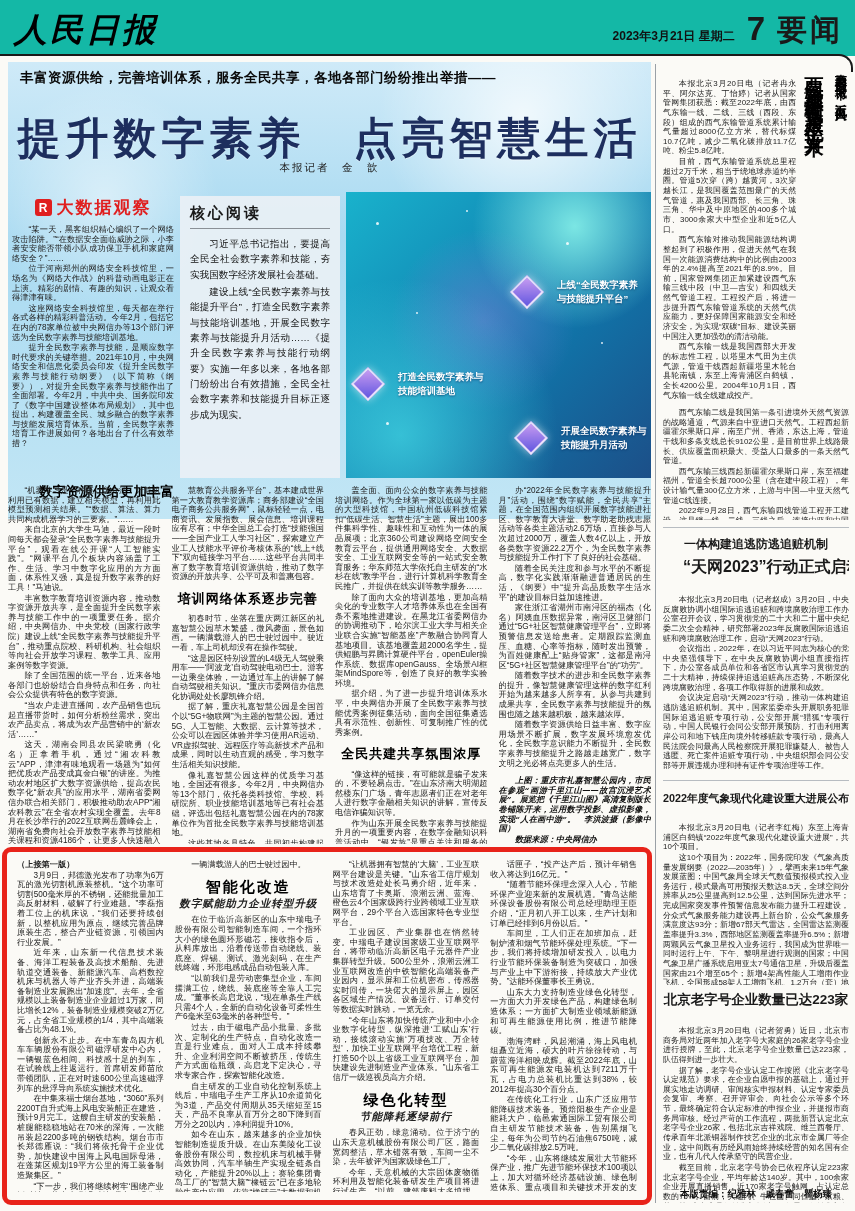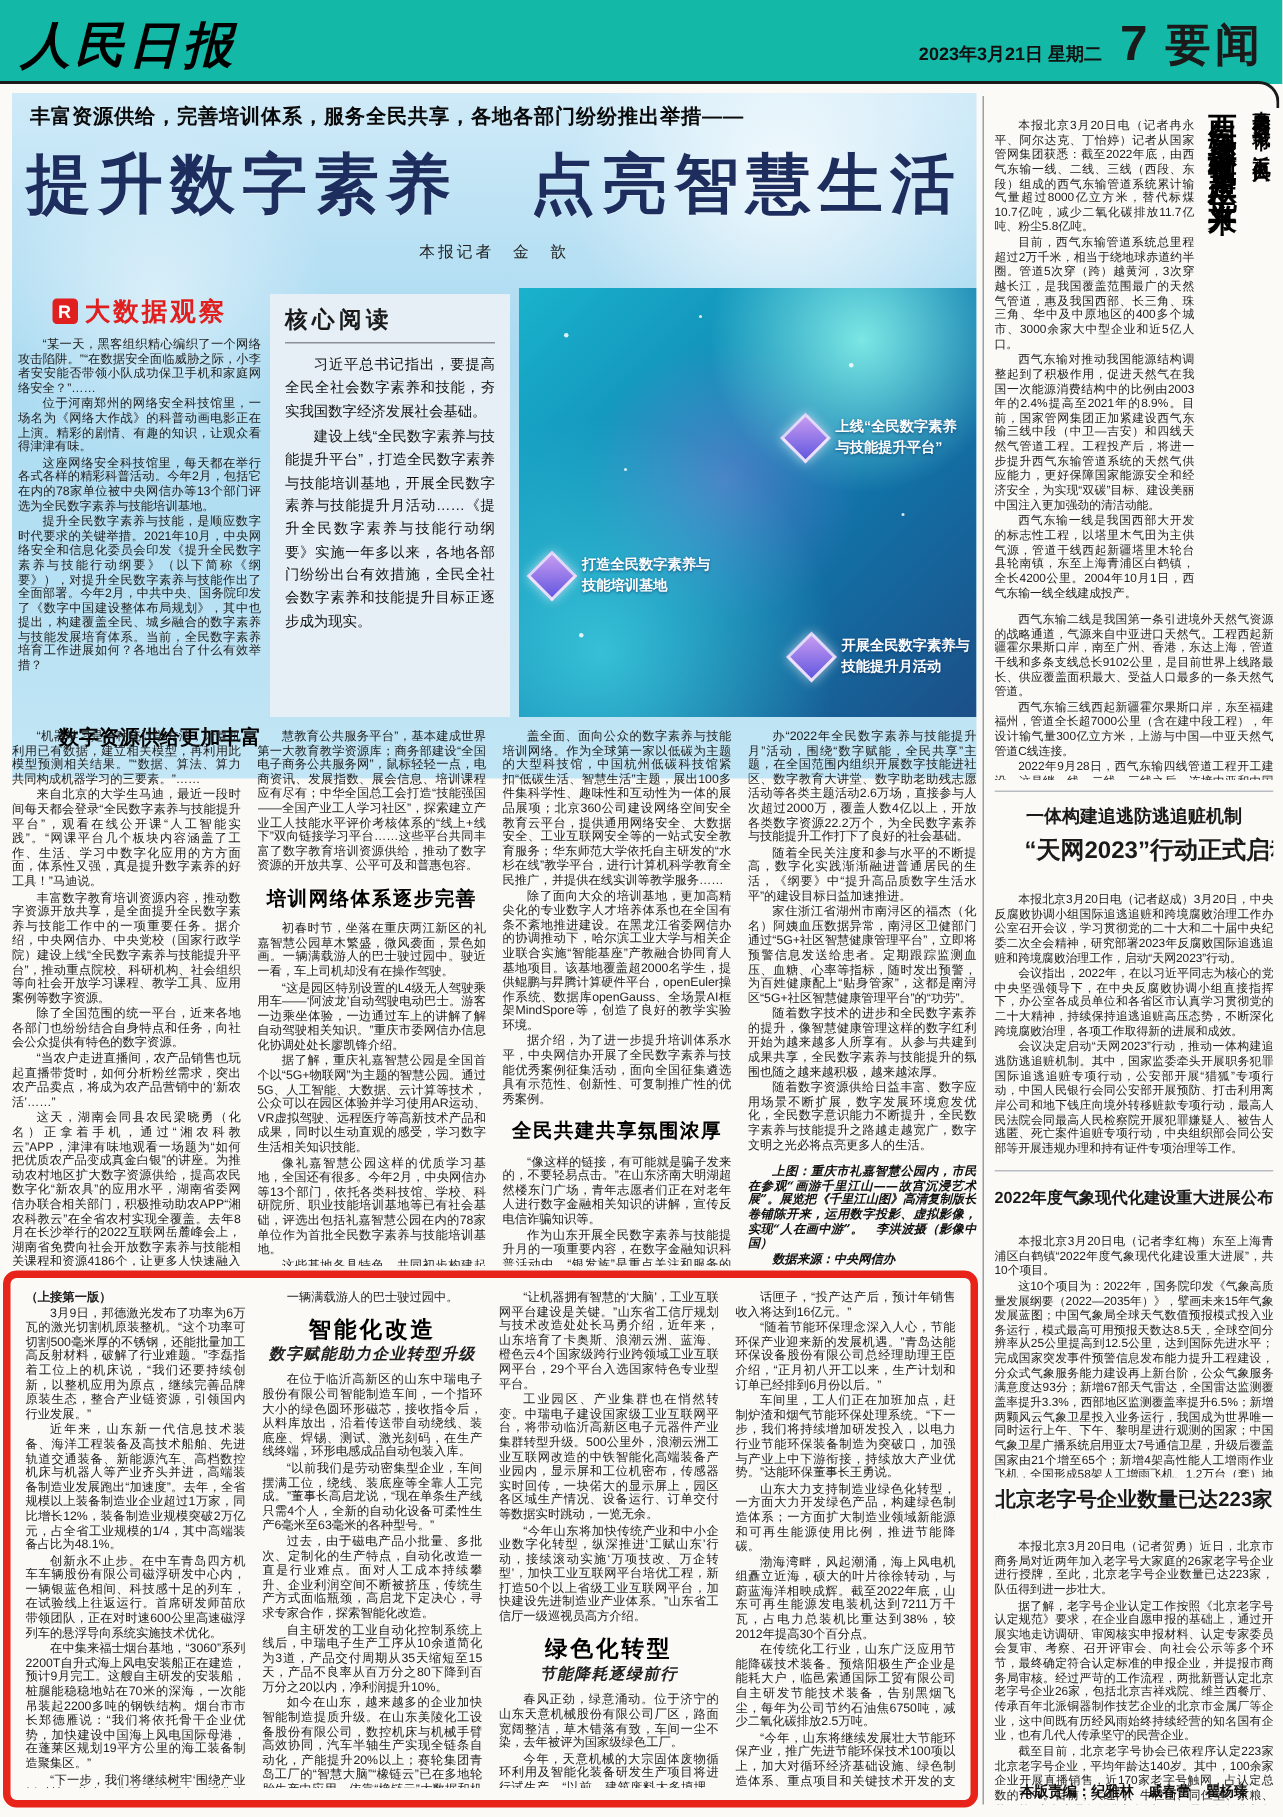--- a/index.html
+++ b/index.html
@@ -17,21 +17,21 @@
   .mh-rule{position:absolute;left:0;top:54px;width:851px;height:16px;
            border-top:2px solid #1a1a1a;border-right:2px solid #1a1a1a;border-top-right-radius:14px;}
   .vdivider{position:absolute;left:655px;top:64px;bottom:8px;width:1px;background:#9aa0a6;}
   
   .feature{position:absolute;left:8px;top:62px;width:643px;height:457px;overflow:hidden;
     background:
       radial-gradient(circle at 80% 12%, rgba(255,255,255,.75) 0%, rgba(255,255,255,0) 22%),
       radial-gradient(circle at 15% 30%, rgba(255,255,255,.5) 0%, rgba(255,255,255,0) 18%),
       linear-gradient(180deg,#cfeaf8 0%,#a9daf1 38%,#c2e6f5 100%);}
   .kicker{position:absolute;left:12px;top:7px;font-size:13.5px;font-weight:bold;color:#0a0a0a;letter-spacing:.5px;}
-  .headline{position:absolute;left:0;right:0;top:32px;text-align:center;font-size:43px;font-weight:900;
+  .headline{position:absolute;left:0;right:0;top:48px;text-align:center;font-size:43px;font-weight:900;
             color:#1d2e5e;letter-spacing:5px;text-shadow:0 1px 0 rgba(255,255,255,.4);}
   .byline{position:absolute;left:0;right:0;top:99px;text-align:center;font-size:10.5px;color:#222;letter-spacing:2px;}
   
   .bigdata{position:absolute;left:4px;top:132px;width:162px;bottom:2px;}
   .bd-title{display:flex;align-items:center;justify-content:center;gap:5px;margin:2px 0 6px;}
   .r-badge{width:17px;height:17px;background:#e01f1f;color:#fff;font-weight:900;font-size:12px;
            display:flex;align-items:center;justify-content:center;border-radius:3px;}
   .bd-title .t{font-size:17px;font-weight:900;color:#e01f1f;letter-spacing:2px;}
   .bd-paras{font-size:8.2px;line-height:1.17;text-align:justify;color:#222;height:246px;overflow:hidden;}
   .bd-paras p{margin-bottom:1px;}
@@ -44,21 +44,21 @@
   .core-paras{font-size:9.6px;line-height:1.6;text-align:justify;color:#111;overflow:hidden;height:218px;}
   .core-paras p{margin-bottom:2px;}
   
   .photo{position:absolute;left:338px;top:130px;width:305px;height:286px;overflow:hidden;
     background:
       radial-gradient(circle at 75% 12%, rgba(150,255,240,.8) 0%, rgba(150,255,240,0) 30%),
       radial-gradient(circle at 18% 85%, rgba(70,220,230,.7) 0%, rgba(70,220,230,0) 45%),
       radial-gradient(circle at 45% 45%, rgba(180,120,230,.35) 0%, rgba(180,120,230,0) 40%),
       linear-gradient(135deg,#19b2cc 0%,#0f79ad 55%,#1c4f88 100%);}
   .spark{position:absolute;border-radius:50%;background:rgba(255,255,255,.85);}
-  .chip{position:absolute;display:flex;align-items:center;gap:8px;}
+  .chip{position:absolute;display:flex;align-items:center;gap:18px;}
   .dia{width:20px;height:20px;background:linear-gradient(135deg,#c79bf0,#6257e0);
        transform:rotate(45deg);border:2px solid rgba(255,255,255,.75);box-shadow:0 0 8px rgba(255,255,255,.6);flex:none;}
   .chip .lbl{font-size:9.5px;font-weight:bold;color:#fff;width:88px;line-height:1.45;
              text-shadow:0 1px 2px rgba(0,40,90,.65);}
   
   .midcols{position:absolute;left:8px;top:486px;width:643px;height:358px;display:flex;gap:11px;overflow:hidden;}
   .mcol{flex:1;font-size:8.2px;line-height:1.17;text-align:justify;color:#222;overflow:hidden;}
   .mcol p{margin-bottom:1px;}
   .mcol h3{text-align:center;font-size:13px;font-weight:900;color:#000;margin:9px 0 8px;letter-spacing:1px;}
   .caption{margin-top:8px;font-family:"DejaVu Serif","Liberation Serif",serif;font-style:italic;font-weight:bold;color:#111;}

